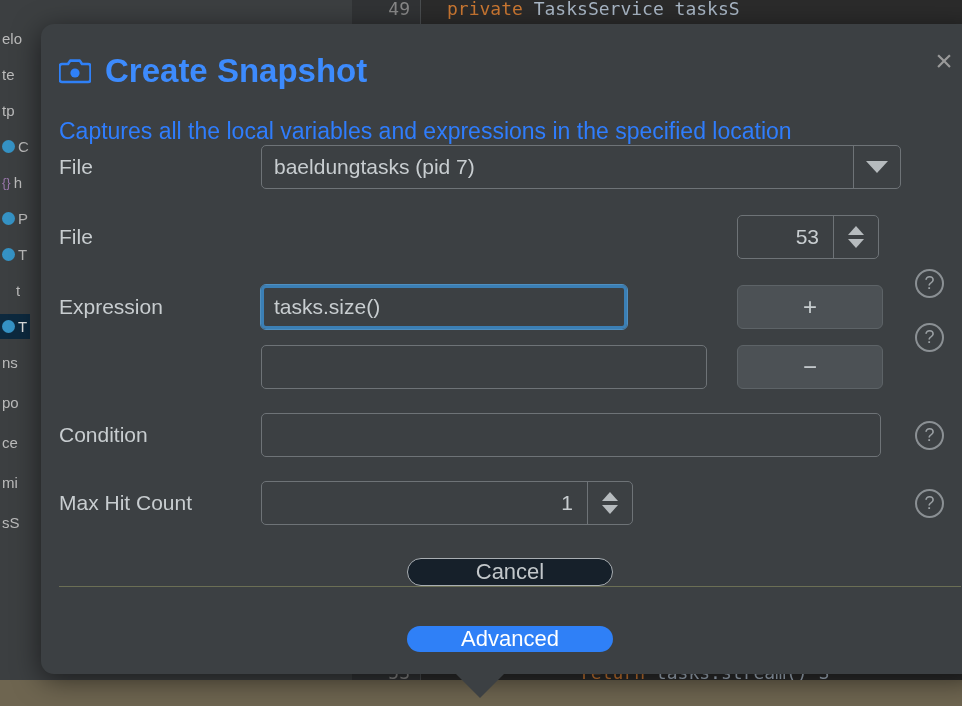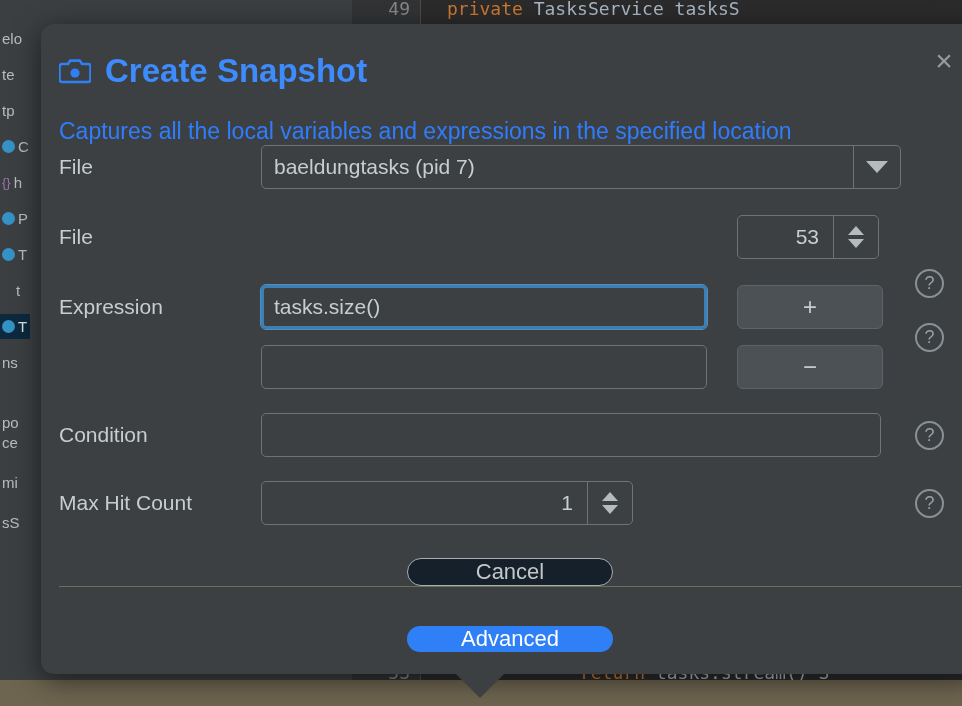--- a/index.html
+++ b/index.html
@@ -380,21 +380,21 @@
     <div class="tree-row" style="top:278px; padding-left:16px;">
       <span class="tree-label">t</span>
     </div>
     <div class="tree-row selected" style="top:314px;">
       <span class="tree-dot"></span>
       <span class="tree-label">T</span>
     </div>
     <div class="tree-row" style="top:350px;">
       <span class="tree-label">ns</span>
     </div>
-    <div class="tree-row" style="top:410px;">
+    <div class="tree-row" style="top:390px;">
       <span class="tree-label">po</span>
     </div>
     <div class="tree-row" style="top:430px;">
       <span class="tree-label">ce</span>
     </div>
     <div class="tree-row" style="top:470px;">
       <span class="tree-label">mi</span>
     </div>
     <div class="tree-row" style="top:510px;">
       <span class="tree-label">sS</span>
@@ -456,21 +456,21 @@
       <div class="combo-text num">53</div>
       <div class="spinner">
         <span class="tri-up-sm"></span>
         <span class="tri-down-sm"></span>
       </div>
     </div>
   </div>
 
   <div class="row" style="top:257px;">
     <div class="row-label">Expression</div>
-    <div class="field focused" style="left:220px; width:446px;" placeholder="">tasks.size()</div>
+    <div class="field focused" style="left:220px; width:366px;" placeholder="">tasks.size()</div>
     <div class="pm-btn" style="left:696px; top:4px;">+</div>
   </div>
 
   <div class="row" style="top:317px;">
     <div class="field empty" style="left:220px; width:446px;" placeholder=""></div>
     <div class="pm-btn" style="left:696px; top:4px;">−</div>
     <div class="help-icon" style="left:874px; top:-18px;">?</div>
   </div>
 
   <div class="row" style="top:385px;">

